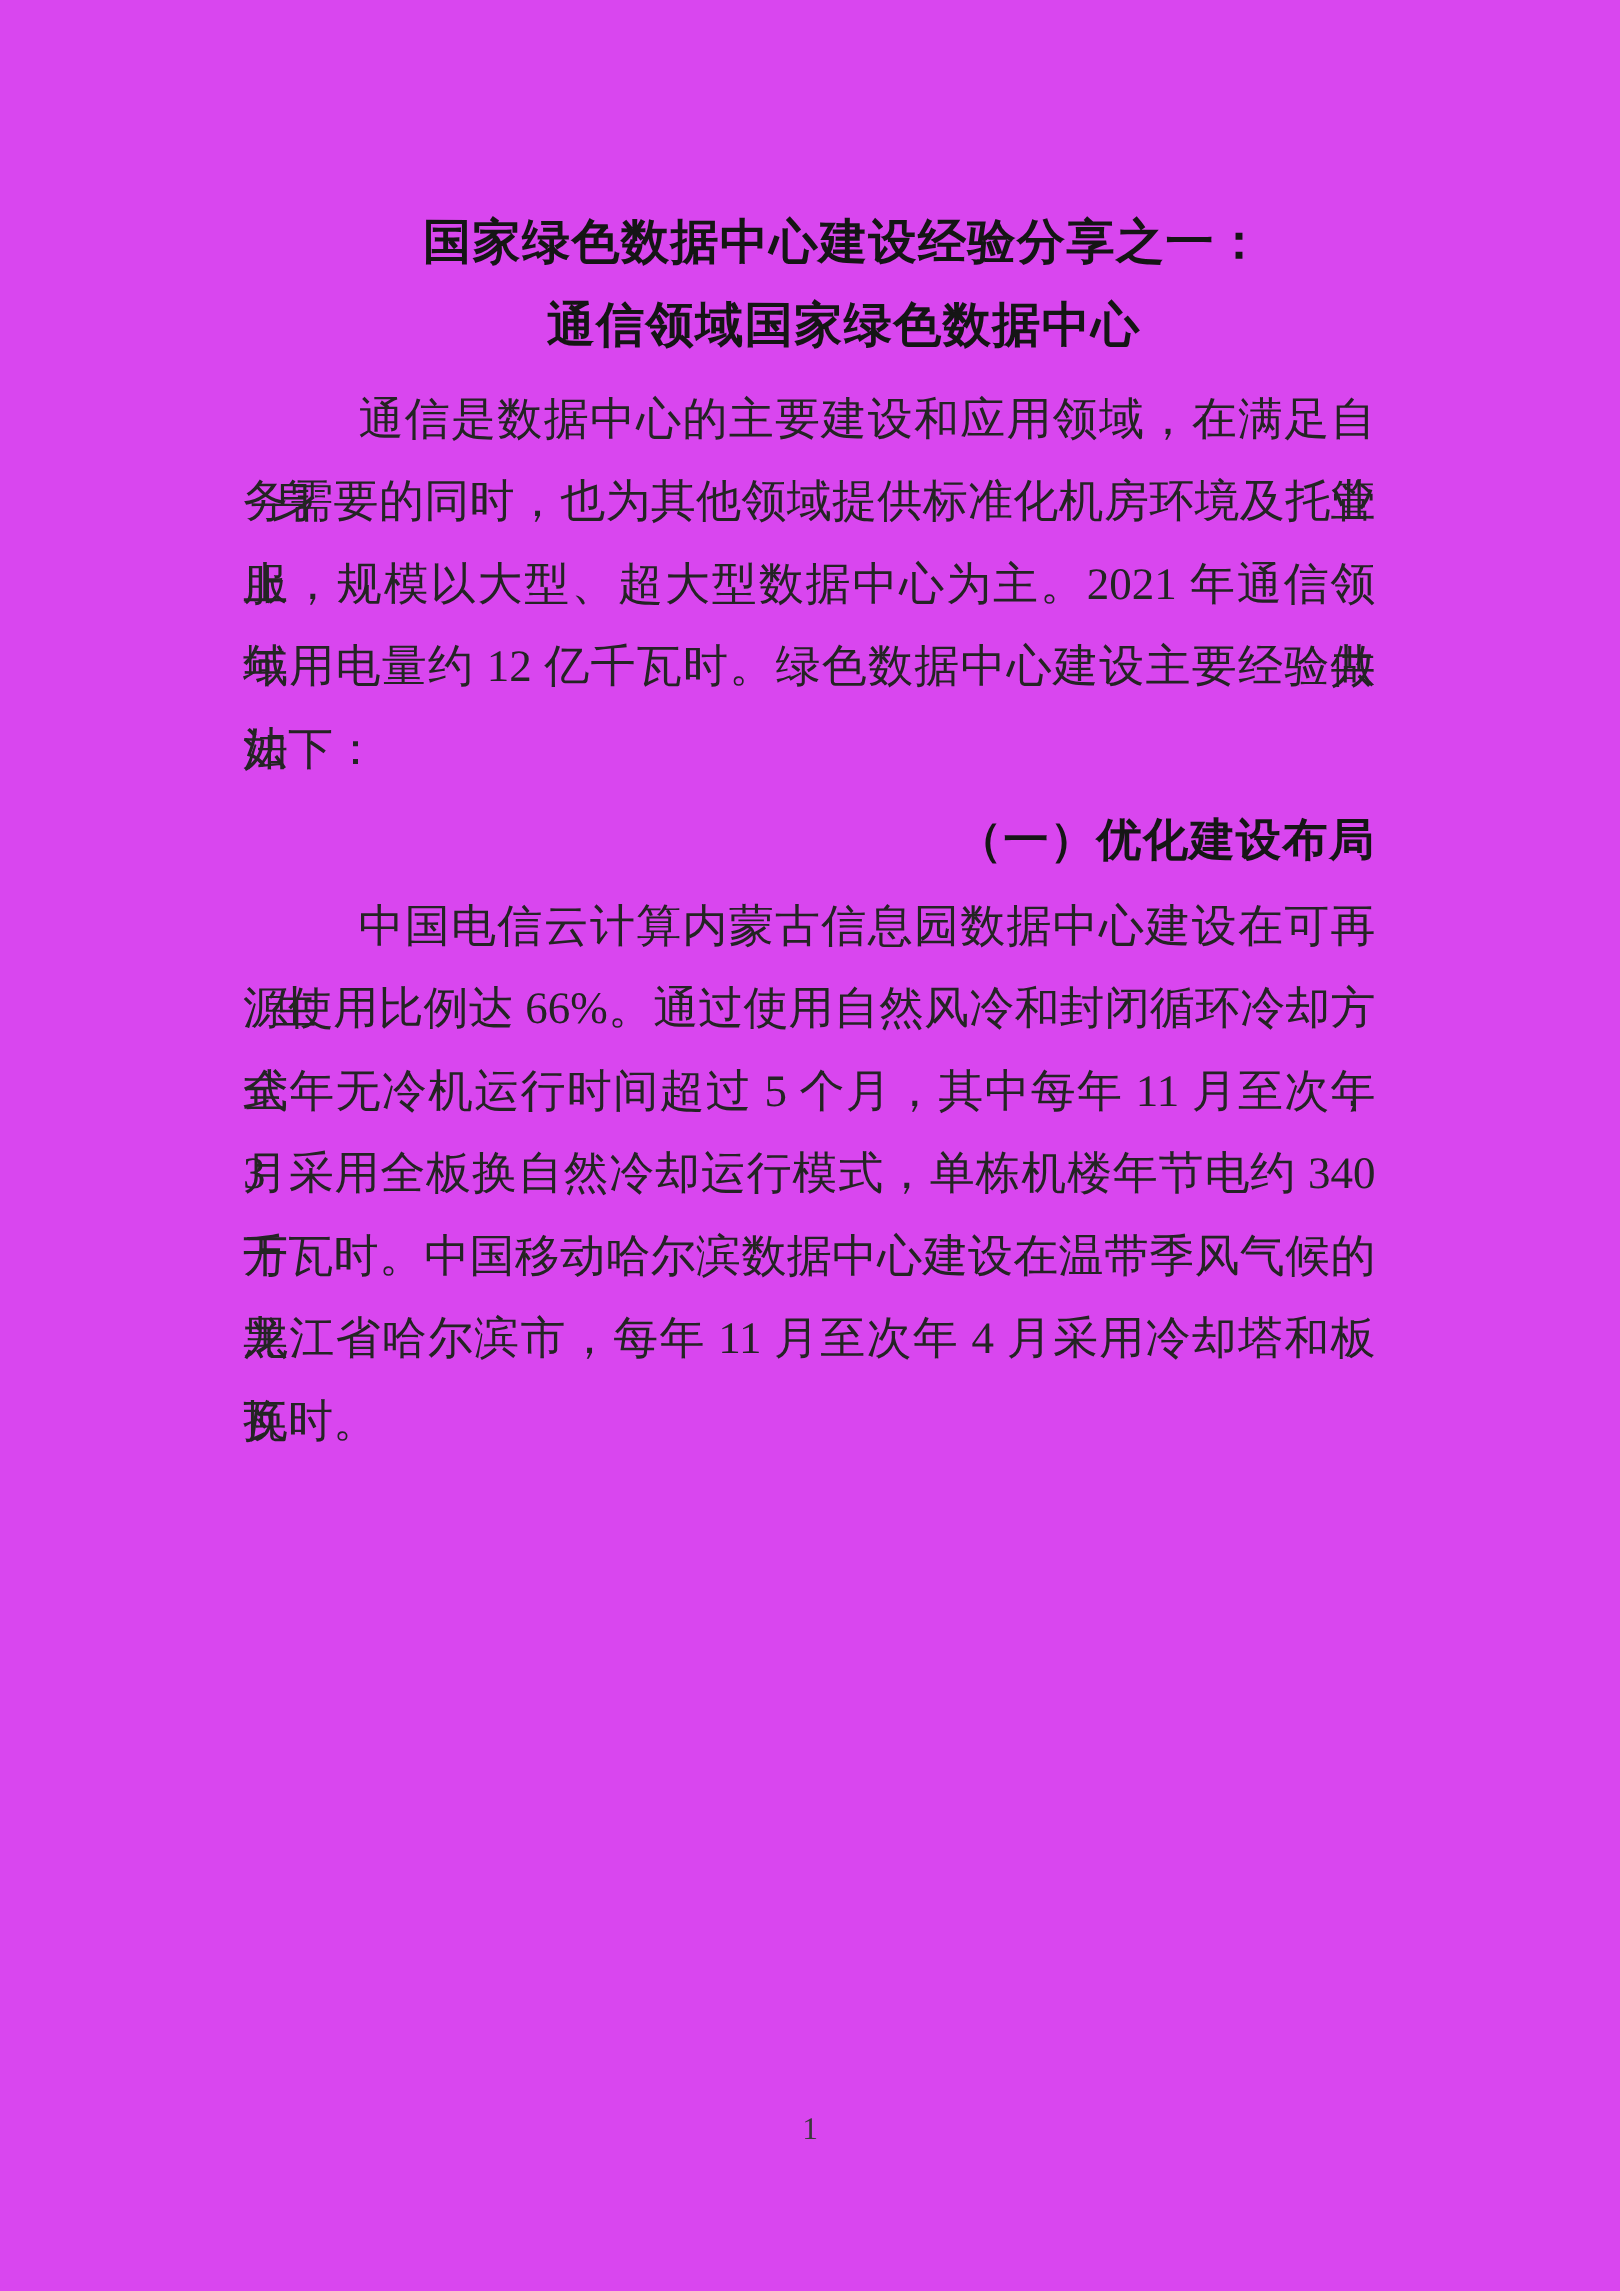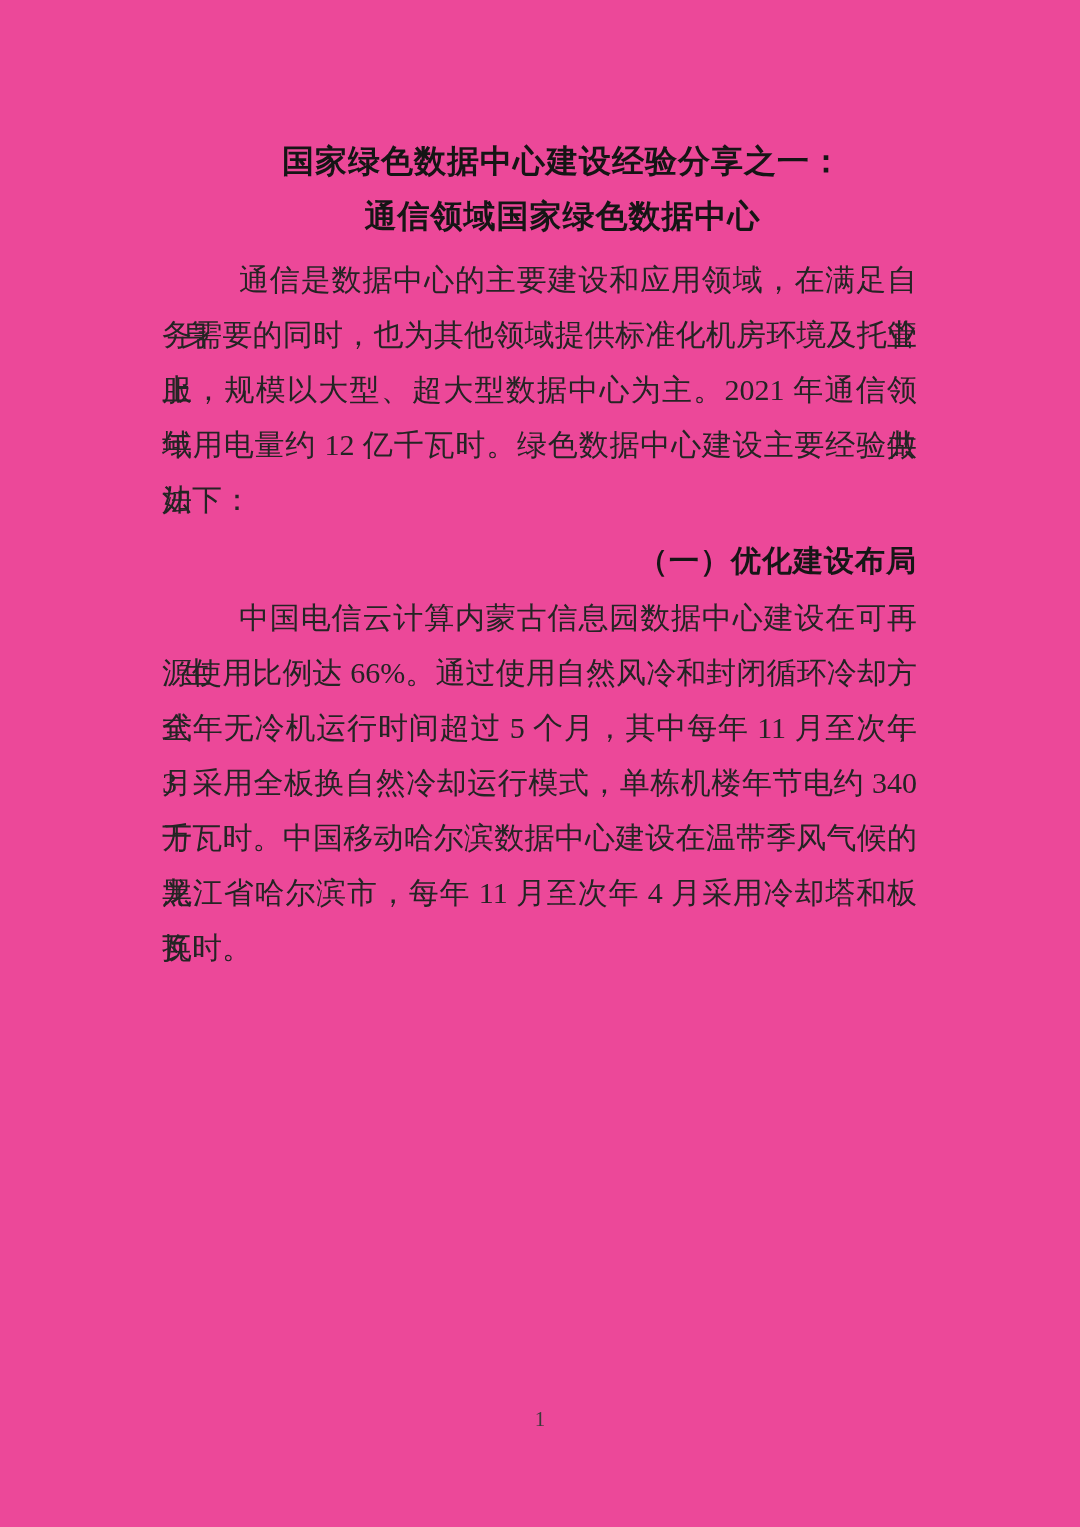--- a/index.html
+++ b/index.html
@@ -1,20 +1,20 @@
 <!DOCTYPE html>
 <html><head>
 <meta charset="utf-8">
 <style>
   html, body { margin: 0; padding: 0; background: #ffffff; }
   .page {
     position: relative;
     width: 1080px;
     height: 1527px;
-    background: #ec4899;
+    background: #d946ef;
     font-family: "Liberation Serif", "DejaVu Serif", serif;
     color: #212121;
     overflow: hidden;
   }
   .content {
     position: absolute;
     left: 162px;
     top: 134px;
     width: 755px;
   }

